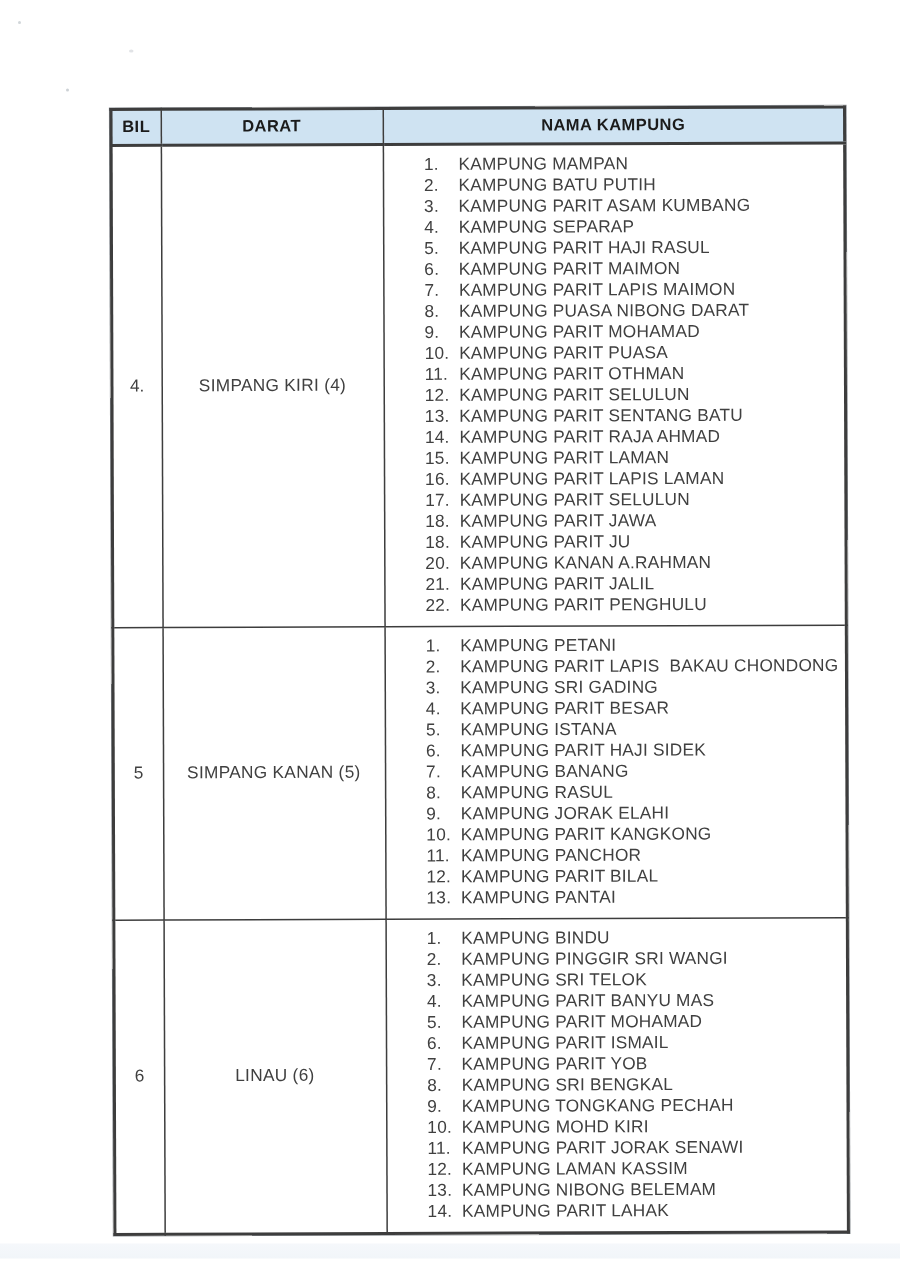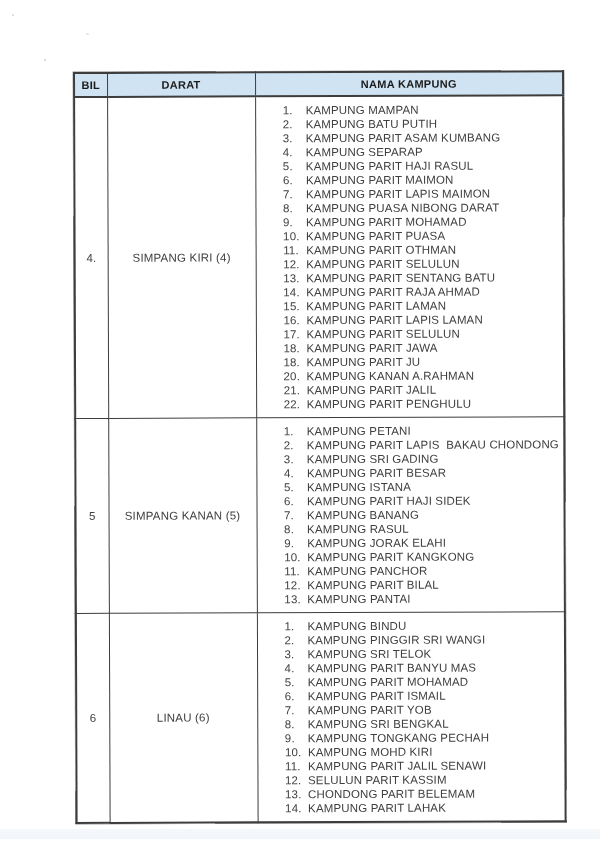--- a/index.html
+++ b/index.html
@@ -260,29 +260,29 @@
           <div class="vline">
             <span class="vnum">9.</span>
             <span class="vname">KAMPUNG TONGKANG PECHAH</span>
           </div>
           <div class="vline">
             <span class="vnum">10.</span>
             <span class="vname">KAMPUNG MOHD KIRI</span>
           </div>
           <div class="vline">
             <span class="vnum">11.</span>
-            <span class="vname">KAMPUNG PARIT JALIL SENAWI</span>
+            <span class="vname">KAMPUNG PARIT JORAK SENAWI</span>
           </div>
           <div class="vline">
             <span class="vnum">12.</span>
-            <span class="vname">SELULUN PARIT KASSIM</span>
+            <span class="vname">KAMPUNG LAMAN KASSIM</span>
           </div>
           <div class="vline">
             <span class="vnum">13.</span>
-            <span class="vname">CHONDONG PARIT BELEMAM</span>
+            <span class="vname">KAMPUNG NIBONG BELEMAM</span>
           </div>
           <div class="vline">
             <span class="vnum">14.</span>
             <span class="vname">KAMPUNG PARIT LAHAK</span>
           </div>
         </td>
       </tr>
     </tbody>
 </table>
 

